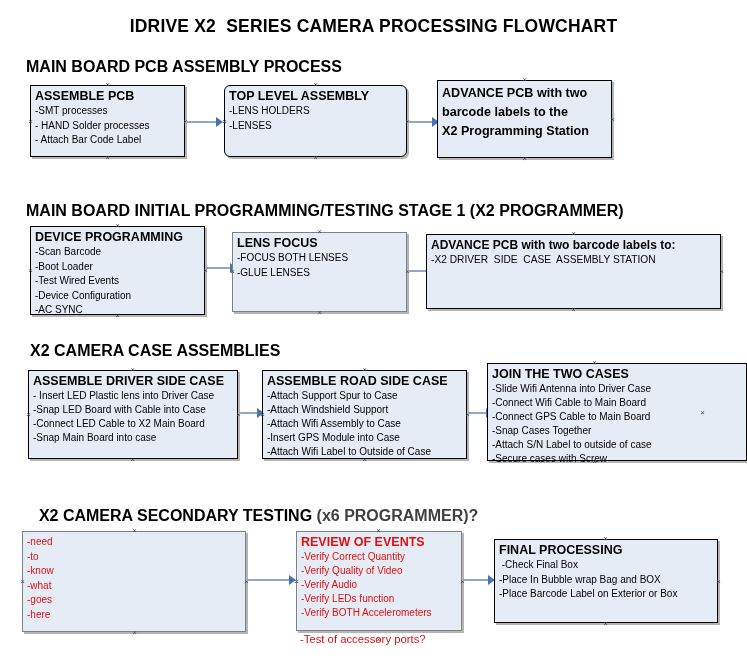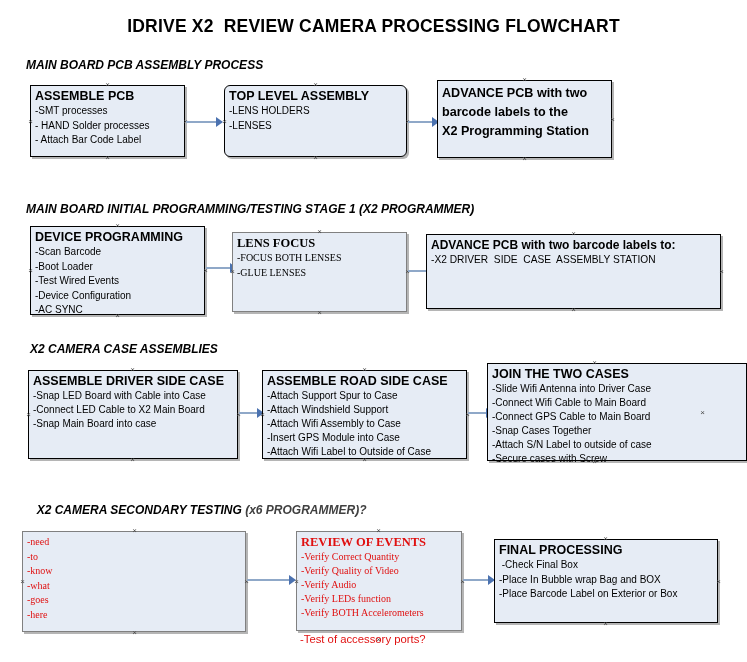--- a/index.html
+++ b/index.html
@@ -25,44 +25,42 @@
     text-align: center;
     font-size: 17.5px;
     font-weight: bold;
     letter-spacing: 0.2px;
     white-space: pre;
   }
 
   
   .section-heading {
     position: absolute;
-    font-size: 12px;
+    font-size: 16px;
     font-weight: bold;
     white-space: pre;
     letter-spacing: 0px;
-    font-style: italic;
   }
   .section-heading .accent {
     color: #404040;
   }
 
   
   .flow-box {
     position: absolute;
     background: #e6ecf5;
     box-sizing: border-box;
     padding: 3px 0 0 4px;
     overflow: visible;
   }
   .flow-box.border-black {
     border: 1.3px solid #000000;
   }
   .flow-box.border-gray {
     border: 1.6px solid #808080;
-    font-family: Liberation Serif, serif;
   }
   .flow-box.shadow {
     box-shadow: 2px 2px 0 rgba(120,120,120,0.55);
   }
 
   .box-title {
     font-size: 12.5px;
     font-weight: bold;
     line-height: 15px;
     white-space: pre;
@@ -142,21 +140,21 @@
     font-family: "Liberation Sans", sans-serif;
     user-select: none;
   }
   .handle::before {
     content: "\00D7";
   }
 </style>
 </head>
 <body>
 
-<div class="doc-title">IDRIVE X2  REVIEW CAMERA PROCESSING FLOWCHART</div>
+<div class="doc-title">IDRIVE X2  SERIES CAMERA PROCESSING FLOWCHART</div>
 
 <div class="section-heading" style="left:26px; top:58px;">MAIN BOARD PCB ASSEMBLY PROCESS</div>
 
 <div class="flow-box border-black shadow" style="left:30px; top:85px; width:155px; height:72px;">
   <div class="box-title">ASSEMBLE PCB</div>
   <div class="box-line">-SMT processes</div>
   <div class="box-line">- HAND Solder processes</div>
   <div class="box-line">- Attach Bar Code Label</div>
 </div>
 <div class="handle" style="left:104px; top:81px;"></div>
@@ -233,20 +231,21 @@
   <div class="box-line tiny">-X2 DRIVER  SIDE  CASE  ASSEMBLY STATION</div>
 </div>
 <div class="handle" style="left:570px; top:230px;"></div>
 <div class="handle" style="left:570px; top:306px;"></div>
 <div class="handle" style="left:718px; top:268px;"></div>
 
 <div class="section-heading" style="left:30px; top:342px;">X2 CAMERA CASE ASSEMBLIES</div>
 
 <div class="flow-box border-black shadow" style="left:28px; top:370px; width:210px; height:89px;">
   <div class="box-title">ASSEMBLE DRIVER SIDE CASE</div>
+  <div class="box-line tight">- Insert LED Plastic lens into Driver Case</div>
   <div class="box-line tight">-Snap LED Board with Cable into Case</div>
   <div class="box-line tight">-Connect LED Cable to X2 Main Board</div>
   <div class="box-line tight">-Snap Main Board into case</div>
 </div>
 <div class="handle" style="left:129px; top:366px;"></div>
 <div class="handle" style="left:129px; top:456px;"></div>
 <div class="handle" style="left:25px; top:411px;"></div>
 <div class="handle" style="left:235px; top:411px;"></div>
 
 <div class="connector" style="left:239px; top:408px; width:26px;">

